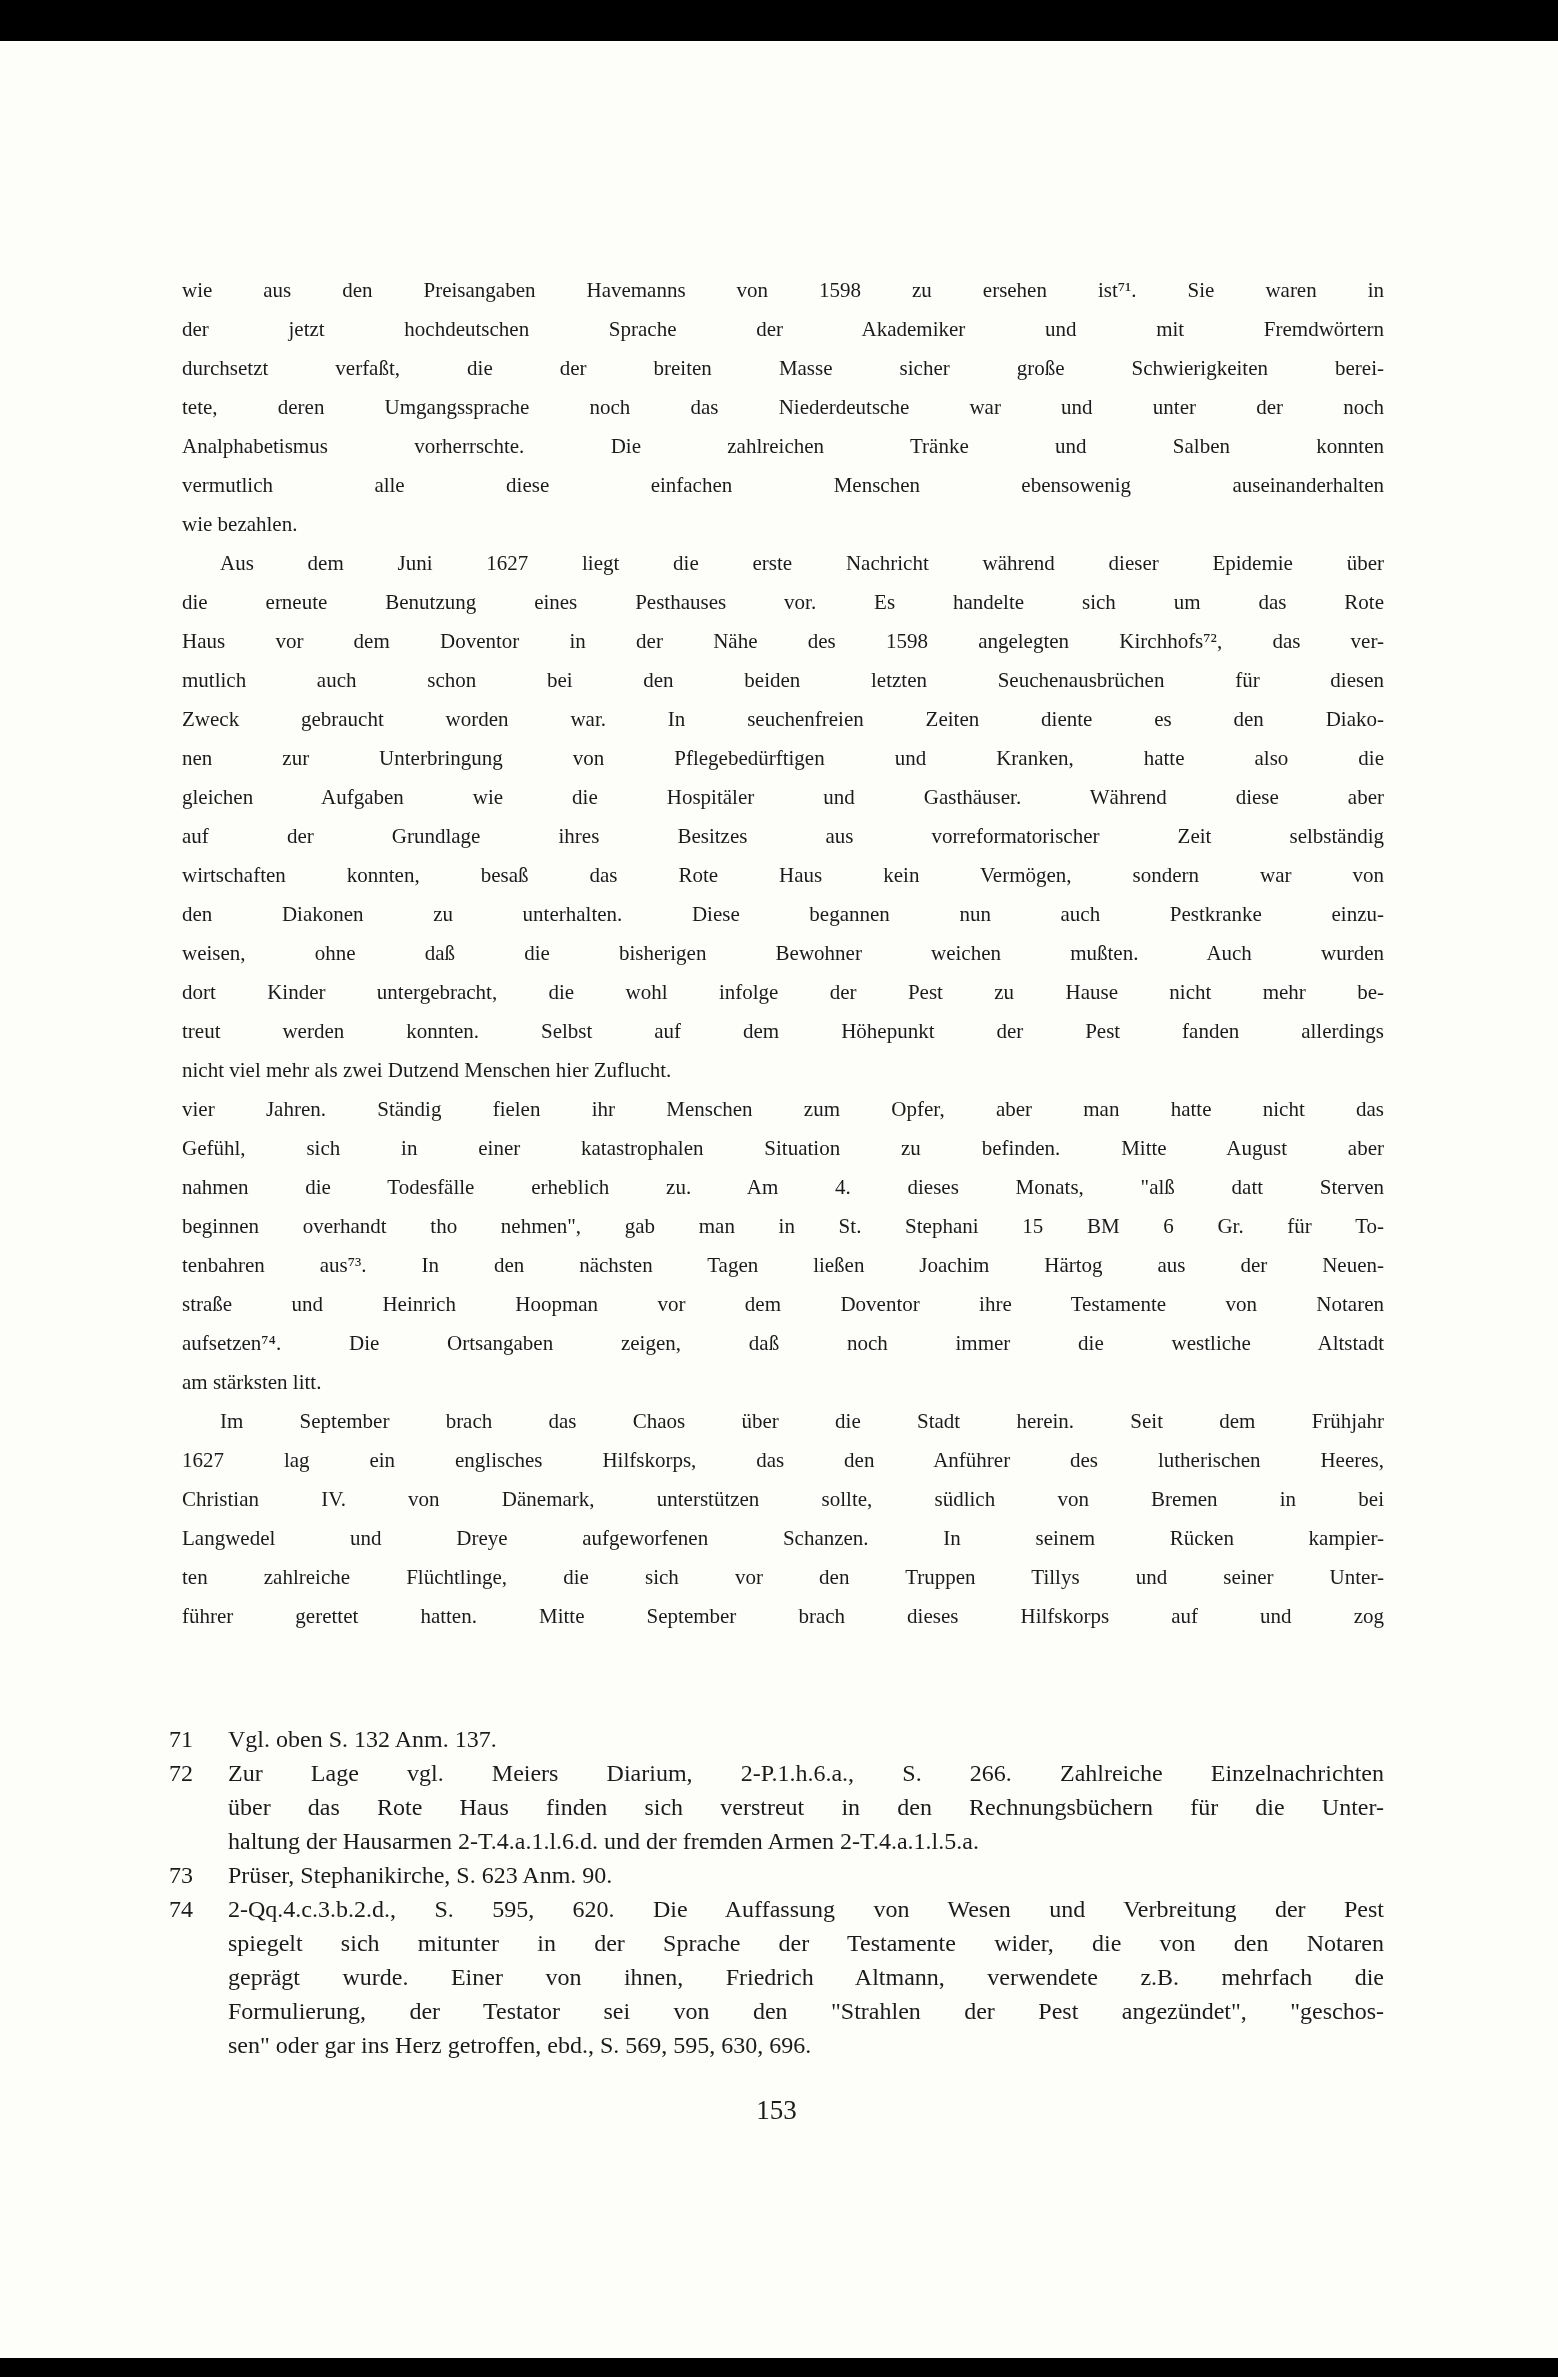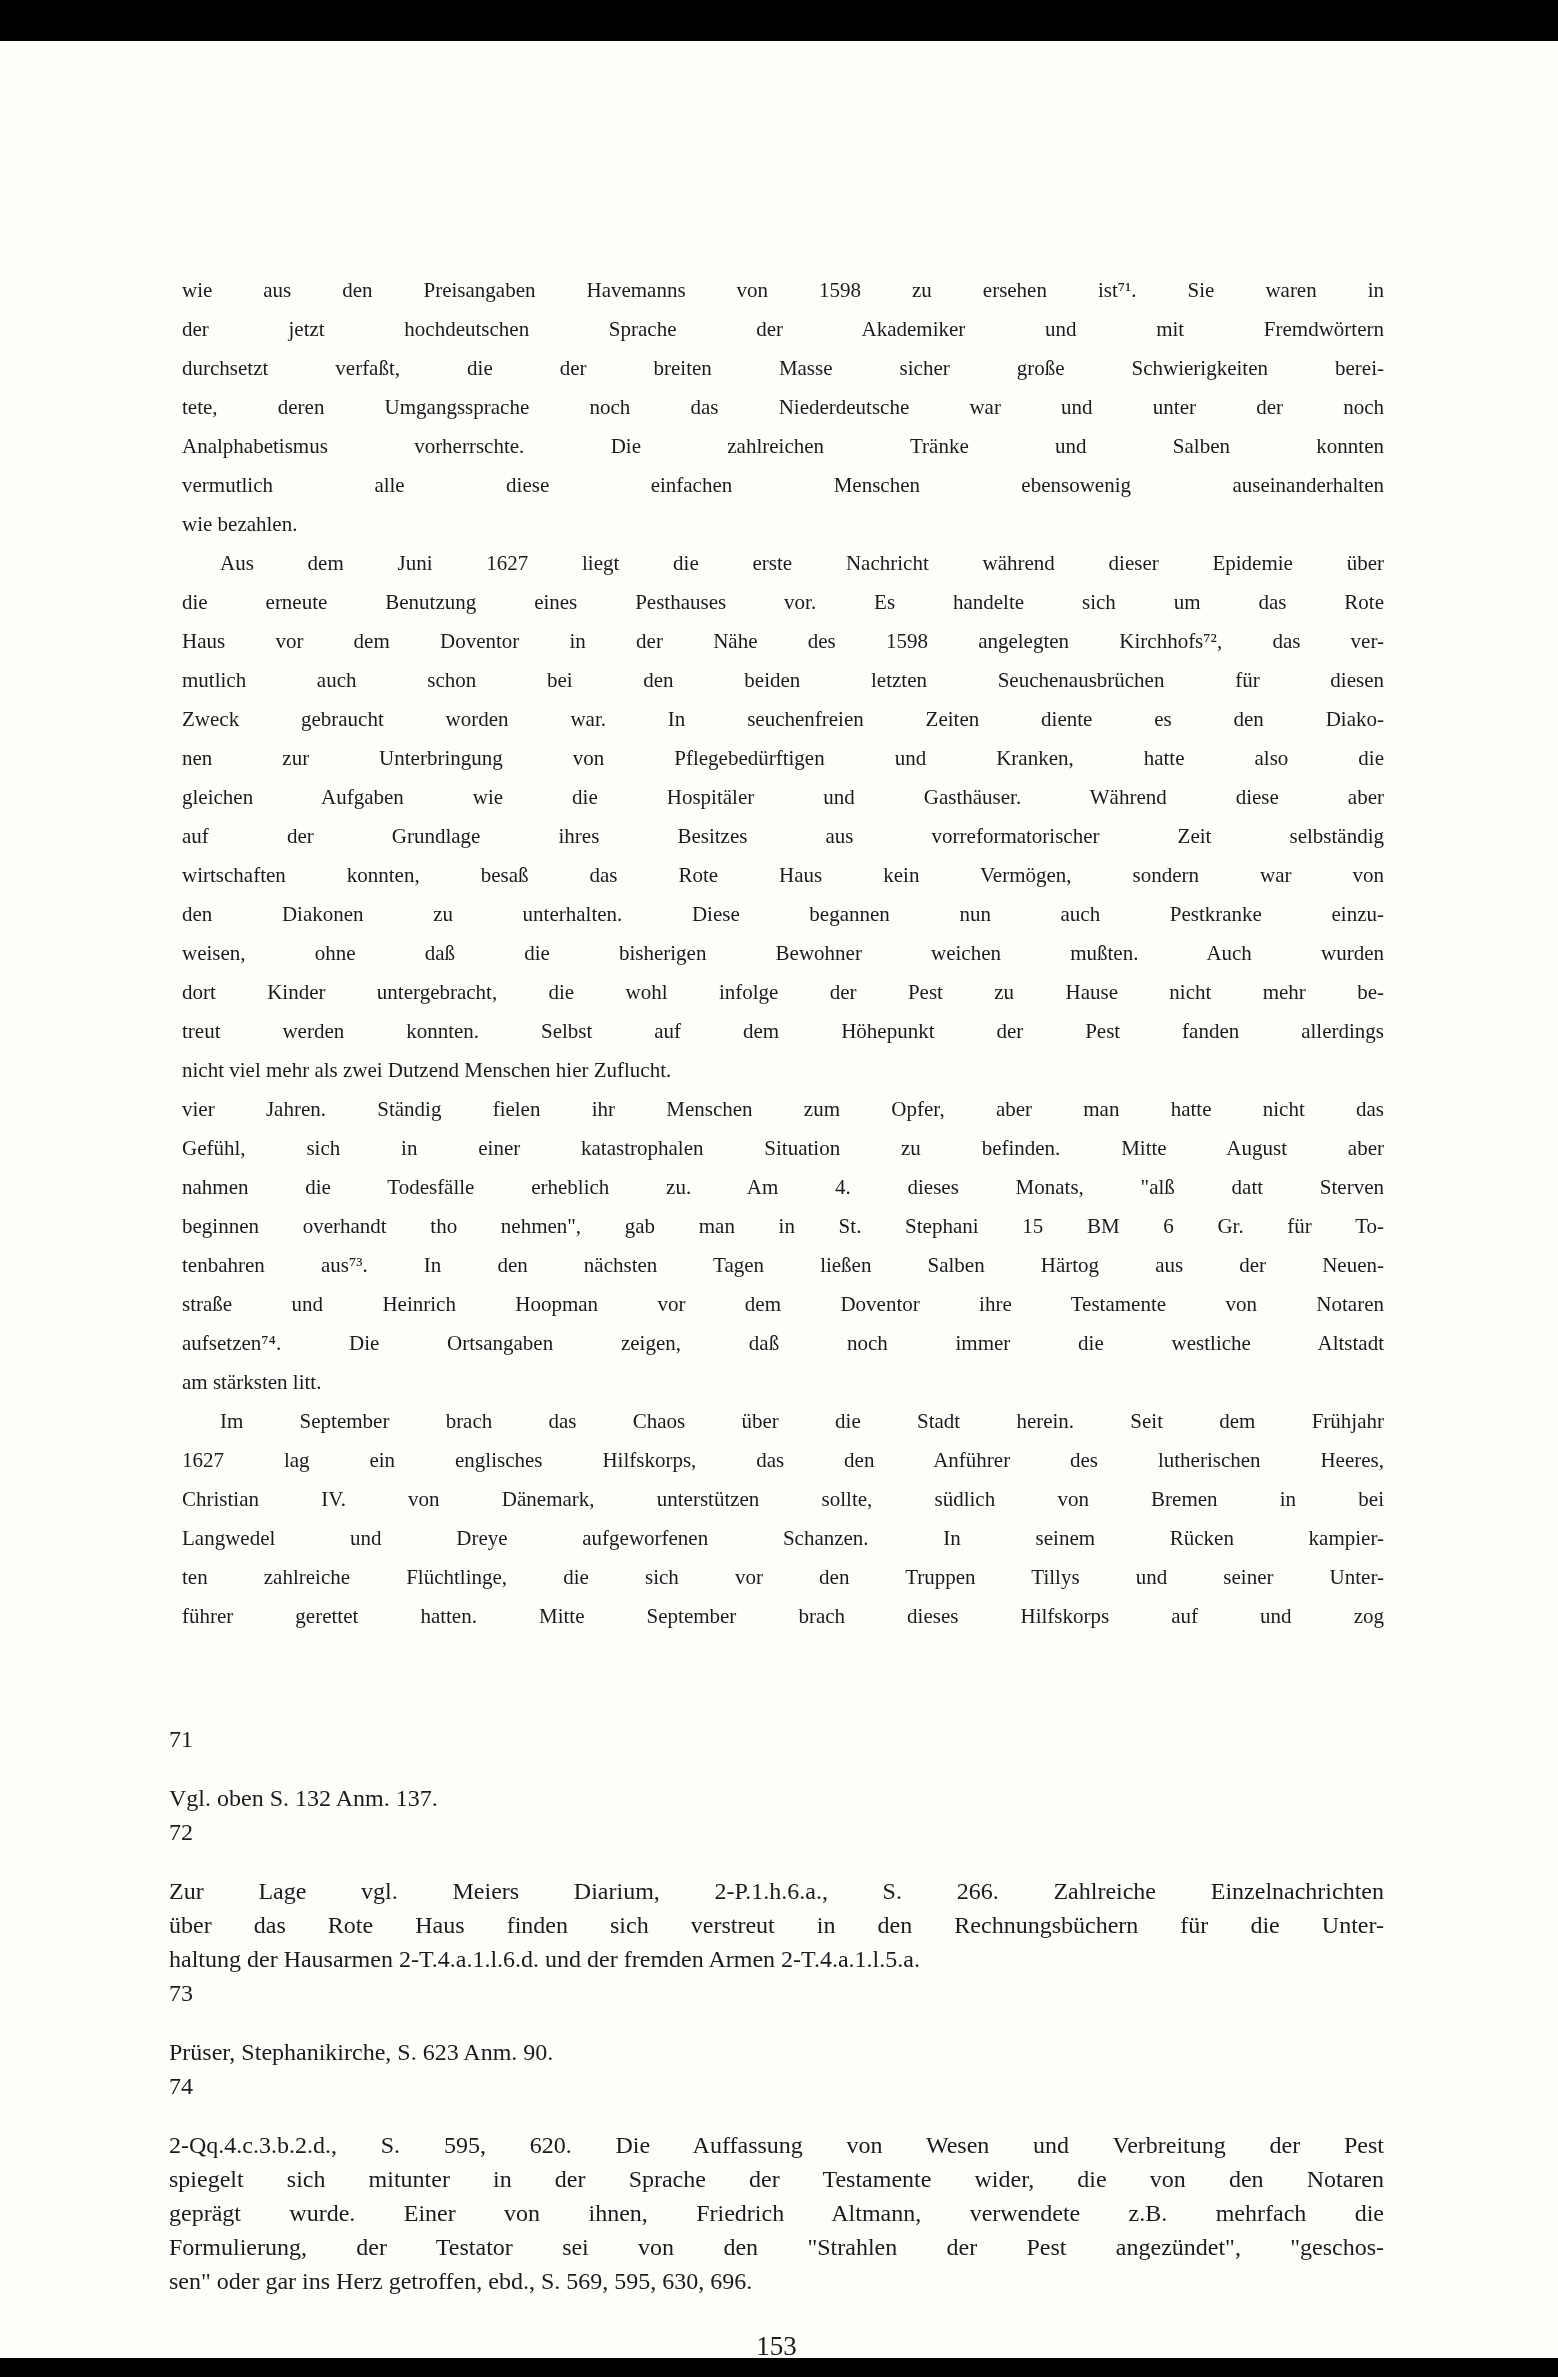--- a/index.html
+++ b/index.html
@@ -37,21 +37,20 @@
     margin-left: 13px;
   }
   .body-line.para-end { text-align-last: left; }
   .body-line.indent { text-indent: 38px; }
 
   .footnotes { margin-top: 86px; }
   .footnote {
     display: flex;
     font-size: 24px;
     line-height: 34px;
-    flex-direction: column;
   }
   .fn-num { flex: 0 0 59px; width: 59px; }
   .fn-text { flex: 1; }
   .fn-line {
     text-align: justify;
     text-align-last: justify;
   }
   .fn-line.para-end { text-align-last: left; }
 
   .page-number {
@@ -86,21 +85,21 @@
         <div class="body-line">wirtschaften konnten, besaß das Rote Haus kein Vermögen, sondern war von</div>
         <div class="body-line">den Diakonen zu unterhalten. Diese begannen nun auch Pestkranke einzu-</div>
         <div class="body-line">weisen, ohne daß die bisherigen Bewohner weichen mußten. Auch wurden</div>
         <div class="body-line">dort Kinder untergebracht, die wohl infolge der Pest zu Hause nicht mehr be-</div>
         <div class="body-line">treut werden konnten. Selbst auf dem Höhepunkt der Pest fanden allerdings</div>
         <div class="body-line para-end">nicht viel mehr als zwei Dutzend Menschen hier Zuflucht.</div>
         <div class="body-line">vier Jahren. Ständig fielen ihr Menschen zum Opfer, aber man hatte nicht das</div>
         <div class="body-line">Gefühl, sich in einer katastrophalen Situation zu befinden. Mitte August aber</div>
         <div class="body-line">nahmen die Todesfälle erheblich zu. Am 4. dieses Monats, "alß datt Sterven</div>
         <div class="body-line">beginnen overhandt tho nehmen", gab man in St. Stephani 15 BM 6 Gr. für To-</div>
-        <div class="body-line">tenbahren aus⁷³. In den nächsten Tagen ließen Salben Härtog aus der Neuen-</div>
+        <div class="body-line">tenbahren aus⁷³. In den nächsten Tagen ließen Joachim Härtog aus der Neuen-</div>
         <div class="body-line">straße und Heinrich Hoopman vor dem Doventor ihre Testamente von Notaren</div>
         <div class="body-line">aufsetzen⁷⁴. Die Ortsangaben zeigen, daß noch immer die westliche Altstadt</div>
         <div class="body-line para-end">am stärksten litt.</div>
         <div class="body-line indent">Im September brach das Chaos über die Stadt herein. Seit dem Frühjahr</div>
         <div class="body-line">1627 lag ein englisches Hilfskorps, das den Anführer des lutherischen Heeres,</div>
         <div class="body-line">Christian IV. von Dänemark, unterstützen sollte, südlich von Bremen in bei</div>
         <div class="body-line">Langwedel und Dreye aufgeworfenen Schanzen. In seinem Rücken kampier-</div>
         <div class="body-line">ten zahlreiche Flüchtlinge, die sich vor den Truppen Tillys und seiner Unter-</div>
         <div class="body-line">führer gerettet hatten. Mitte September brach dieses Hilfskorps auf und zog</div>
       </div>

